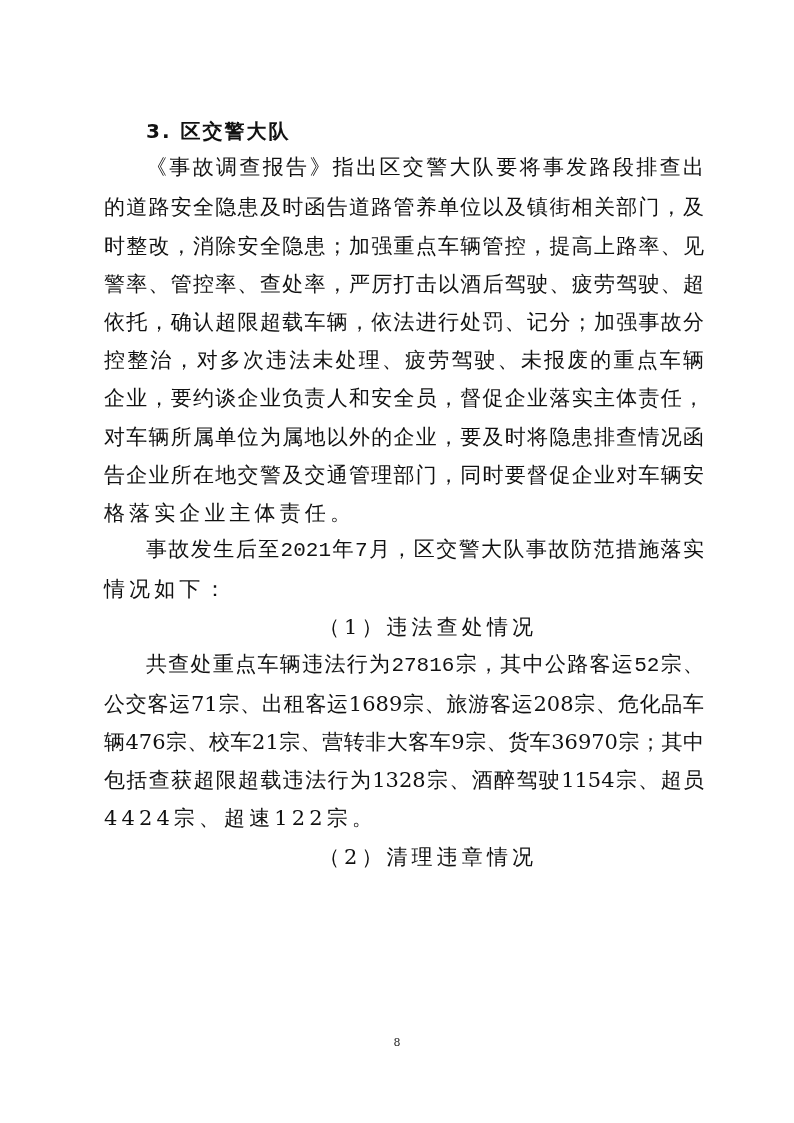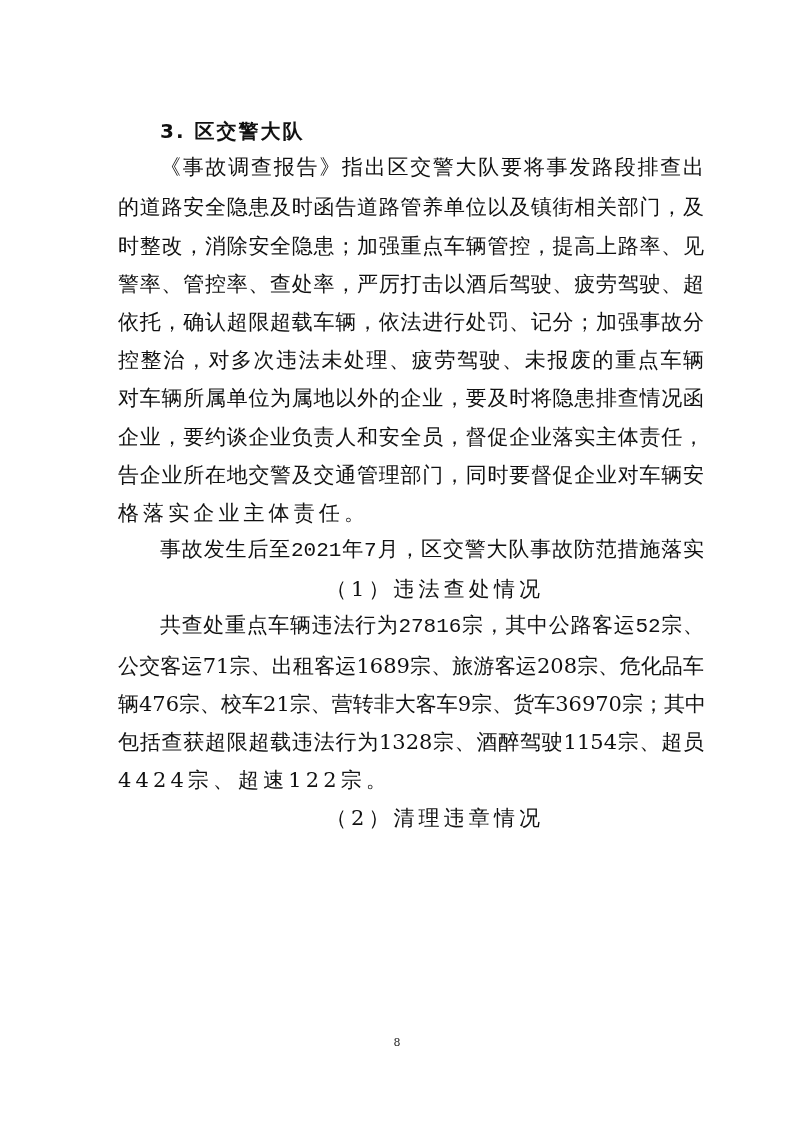--- a/index.html
+++ b/index.html
@@ -1,21 +1,21 @@
 <!DOCTYPE html>
 <html><head>
   <meta charset="utf-8">
   <style>
     html, body { margin: 0; padding: 0; background: #ffffff; }
     body { width: 794px; height: 1123px; position: relative; overflow: hidden;
            font-family: "DejaVu Serif", "Liberation Serif", serif; color: #111; }
     .page { position: absolute; left: 0; top: 0; width: 794px; height: 1123px; }
     .content { position: absolute; left: 104px; top: 112px; width: 600px; }
     .line { height: 38.2px; line-height: 38.2px; font-size: 21px; white-space: nowrap;
-            letter-spacing: 4.1px; margin-left: 14px; }
+            letter-spacing: 4.1px; }
     .heading { font-weight: bold; letter-spacing: 2px; padding-left: 42px; font-family: "DejaVu Sans", sans-serif; font-size: 20px; }
     .indent { padding-left: 42px; font-family: Liberation Mono, monospace; }
     .sub { padding-left: 48px; text-align: center; }
     .justify { text-align-last: justify; text-align: justify; letter-spacing: 0; }
     .page-number { position: absolute; left: 0; width: 794px; top: 1036px; text-align: center;
                    font-size: 11px; font-family: "DejaVu Serif", serif; color: #222; }
   </style>
 </head>
 <body>
 
@@ -23,28 +23,29 @@
   <div class="content">
     <div class="line heading">3. 区交警大队</div>
 
     <div>
       <div class="line indent justify">《事故调查报告》指出区交警大队要将事发路段排查出</div>
       <div class="line justify">的道路安全隐患及时函告道路管养单位以及镇街相关部门，及</div>
       <div class="line justify">时整改，消除安全隐患；加强重点车辆管控，提高上路率、见</div>
       <div class="line justify">警率、管控率、查处率，严厉打击以酒后驾驶、疲劳驾驶、超</div>
       <div class="line justify">依托，确认超限超载车辆，依法进行处罚、记分；加强事故分</div>
       <div class="line justify">控整治，对多次违法未处理、疲劳驾驶、未报废的重点车辆</div>
+      <div class="line justify">企业，要约谈企业负责人和安全员，督促企业落实主体责任，</div>
       <div class="line justify">对车辆所属单位为属地以外的企业，要及时将隐患排查情况函</div>
-      <div class="line justify">企业，要约谈企业负责人和安全员，督促企业落实主体责任，</div>
       <div class="line justify">告企业所在地交警及交通管理部门，同时要督促企业对车辆安</div>
       <div class="line">格落实企业主体责任。</div>
     </div>
 
     <div>
       <div class="line indent justify">事故发生后至2021年7月，区交警大队事故防范措施落实</div>
+      <div class="line">情况如下：</div>
     </div>
 
     <div class="line sub">（1）违法查处情况</div>
 
     <div>
       <div class="line indent justify">共查处重点车辆违法行为27816宗，其中公路客运52宗、</div>
       <div class="line justify">公交客运71宗、出租客运1689宗、旅游客运208宗、危化品车</div>
       <div class="line justify">辆476宗、校车21宗、营转非大客车9宗、货车36970宗；其中</div>
       <div class="line justify">包括查获超限超载违法行为1328宗、酒醉驾驶1154宗、超员</div>
       <div class="line">4424宗、超速122宗。</div>

